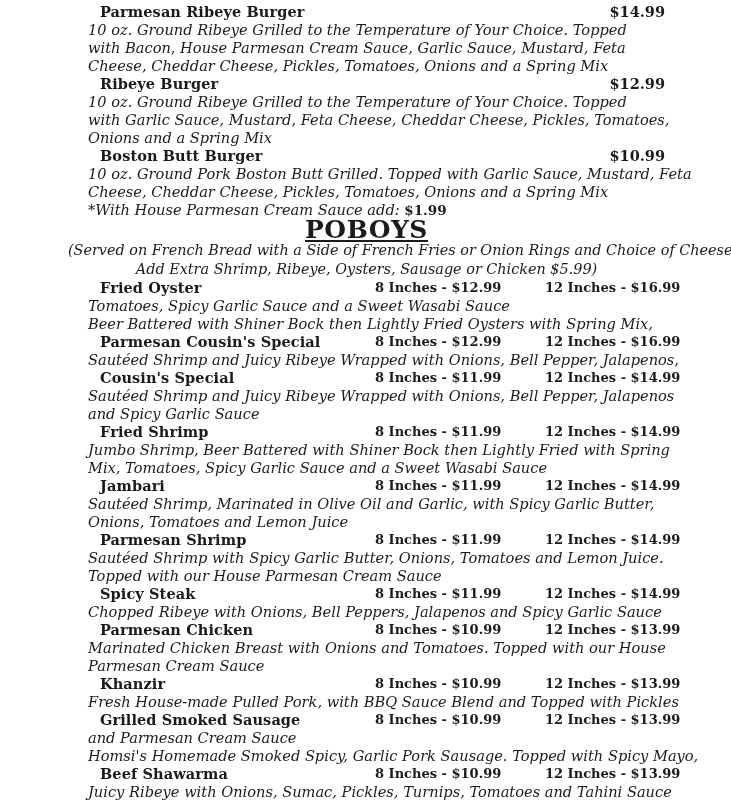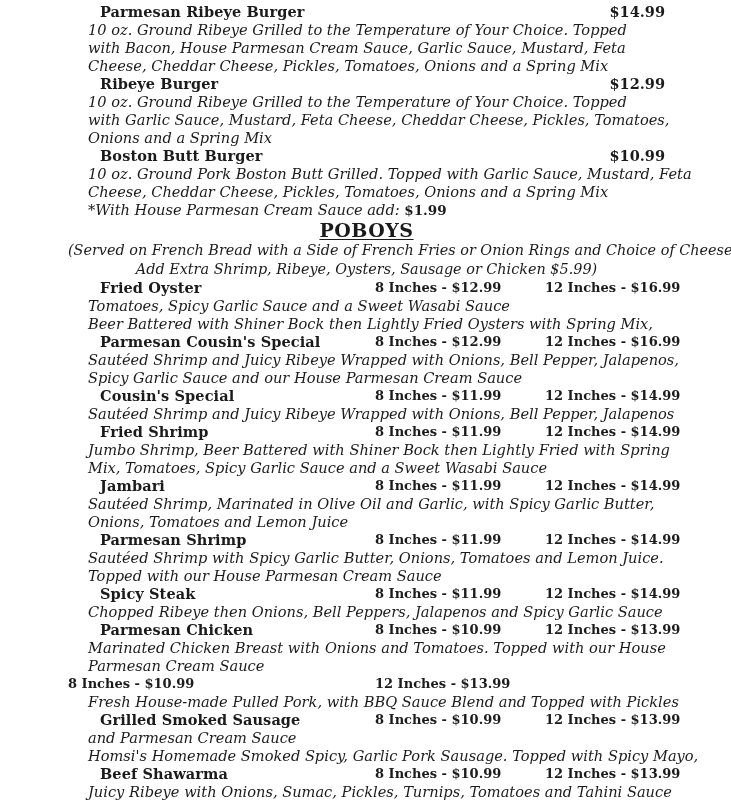--- a/index.html
+++ b/index.html
@@ -19,21 +19,21 @@
     height: 18px; line-height: 18px;
     padding-left: 20px; white-space: nowrap;
   }
 
   
   .addon { padding-left: 20px; height: 18px; line-height: 18px;
            font-style: italic; font-size: 14.6px; white-space: nowrap; }
   .addon .addon-price { font-style: normal; font-weight: bold; font-size: 13.5px; }
 
   
-  .ptitle { margin: 0; text-align: center; font-size: 19px; height: 22px; line-height: 22px;
+  .ptitle { margin: 0; text-align: center; font-size: 25px; height: 22px; line-height: 22px;
             font-weight: bold; letter-spacing: 0.5px;
             text-decoration: underline; text-underline-offset: 2px; }
   .pnote { text-align: center; font-style: italic; font-size: 14.4px; }
   .pnote .pnote-line { height: 19px; line-height: 19px; white-space: nowrap; }
 
   
   .prow { display: grid; grid-template-columns: 307px 170px 1fr; height: 18px; line-height: 18px; }
   .prow .p8, .prow .p12 { font-weight: bold; font-size: 13px; white-space: nowrap; }
 </style>
 </head>
@@ -115,34 +115,34 @@
         <div class="item">
           <div class="prow">
             <span class="nm">Parmesan Cousin's Special</span>
             <span class="p8">8 Inches - $12.99</span>
             <span class="p12">12 Inches - $16.99</span>
           </div>
           <div class="desc">
 
               <div class="dline">Sautéed Shrimp and Juicy Ribeye Wrapped with Onions, Bell Pepper, Jalapenos,</div>
 
-              <div class="dline">Spicy Garlic Sauce and our House Parmesan Cream Sauce</div>
             </div>
         </div>
 
         <div class="item">
           <div class="prow">
             <span class="nm">Cousin's Special</span>
             <span class="p8">8 Inches - $11.99</span>
             <span class="p12">12 Inches - $14.99</span>
           </div>
           <div class="desc">
 
               <div class="dline">Sautéed Shrimp and Juicy Ribeye Wrapped with Onions, Bell Pepper, Jalapenos</div>
 
+              <div class="dline">and Spicy Garlic Sauce</div>
             </div>
         </div>
 
         <div class="item">
           <div class="prow">
             <span class="nm">Fried Shrimp</span>
             <span class="p8">8 Inches - $11.99</span>
             <span class="p12">12 Inches - $14.99</span>
           </div>
           <div class="desc">
@@ -182,40 +182,41 @@
         </div>
 
         <div class="item">
           <div class="prow">
             <span class="nm">Spicy Steak</span>
             <span class="p8">8 Inches - $11.99</span>
             <span class="p12">12 Inches - $14.99</span>
           </div>
           <div class="desc">
 
-              <div class="dline">Chopped Ribeye then Onions, Bell Peppers, Jalapenos and Spicy Garlic Sauce</div>
+              <div class="dline">Chopped Ribeye with Onions, Bell Peppers, Jalapenos and Spicy Garlic Sauce</div>
             </div>
         </div>
 
         <div class="item">
           <div class="prow">
             <span class="nm">Parmesan Chicken</span>
             <span class="p8">8 Inches - $10.99</span>
             <span class="p12">12 Inches - $13.99</span>
           </div>
           <div class="desc">
 
               <div class="dline">Marinated Chicken Breast with Onions and Tomatoes. Topped with our House</div>
 
               <div class="dline">Parmesan Cream Sauce</div>
             </div>
         </div>
 
         <div class="item">
           <div class="prow">
+            <span class="nm">Khanzir</span>
             <span class="p8">8 Inches - $10.99</span>
             <span class="p12">12 Inches - $13.99</span>
           </div>
           <div class="desc">
 
               <div class="dline">Fresh House-made Pulled Pork, with BBQ Sauce Blend and Topped with Pickles</div>
             </div>
         </div>
 
         <div class="item">

